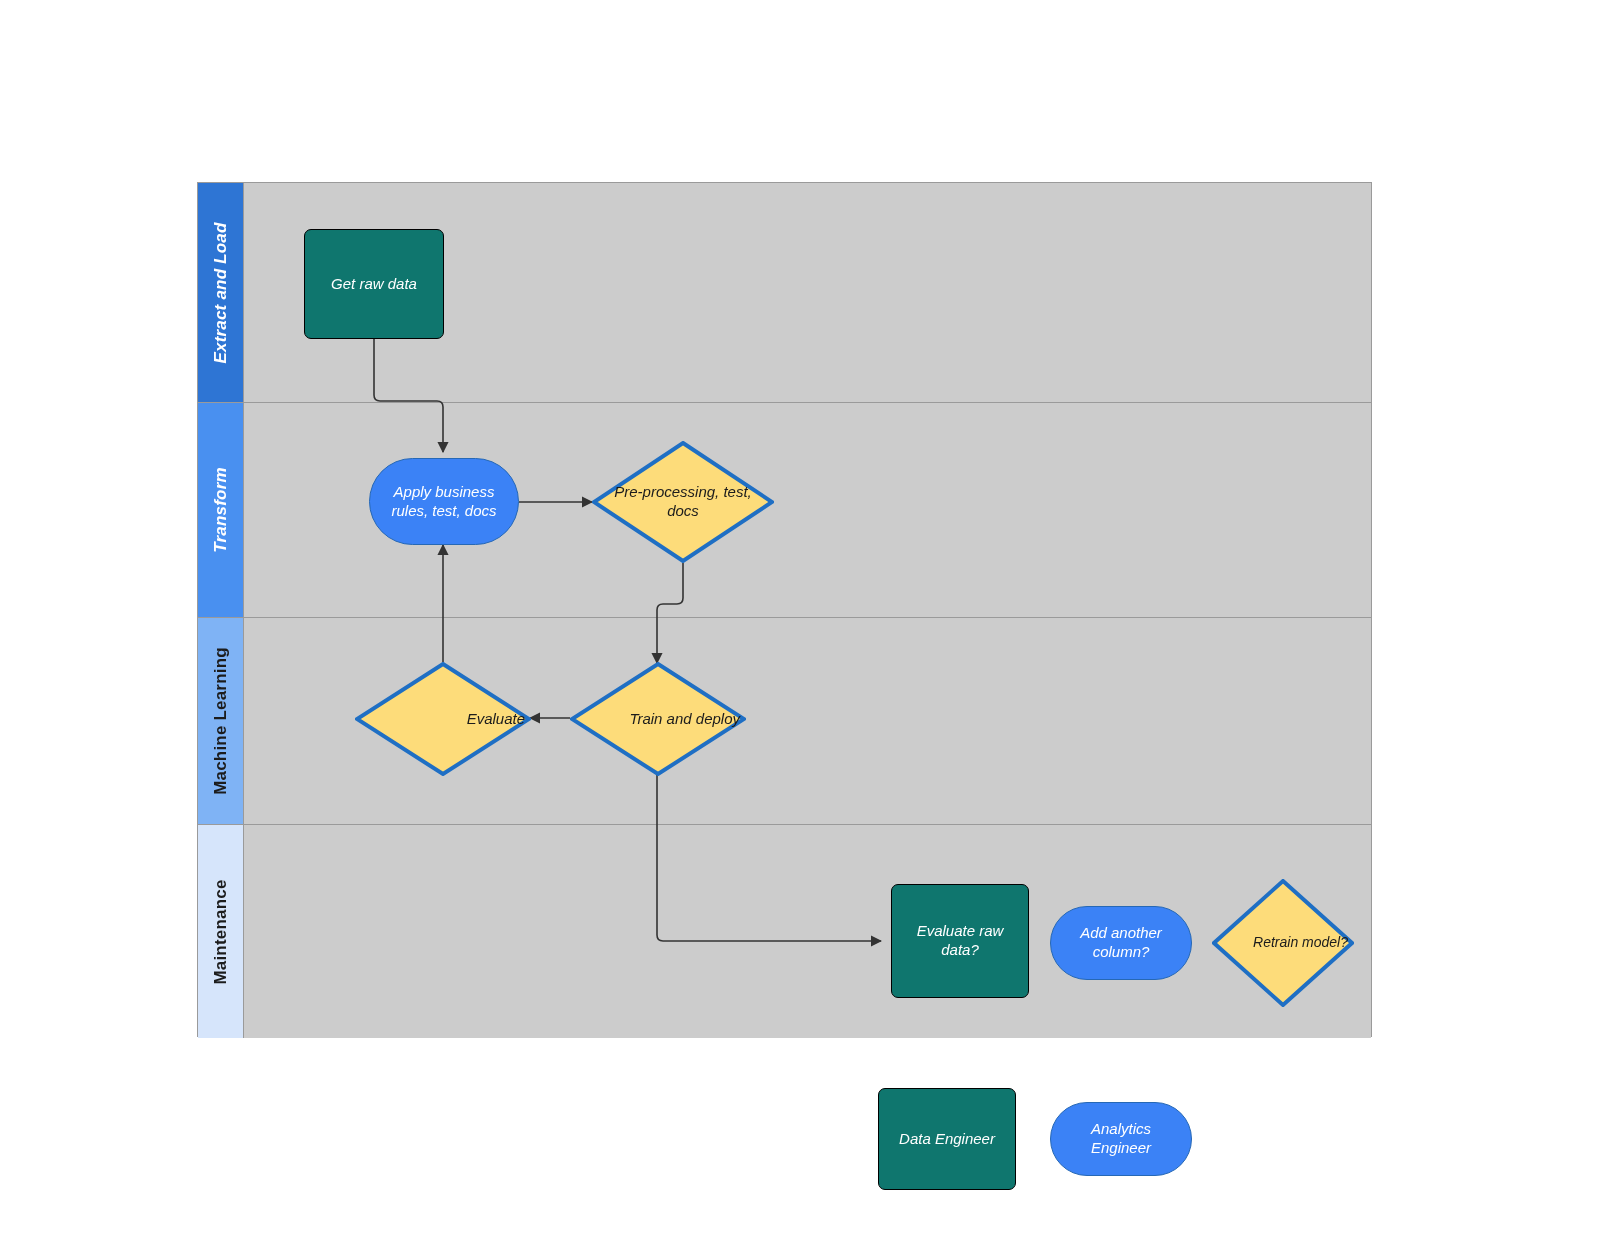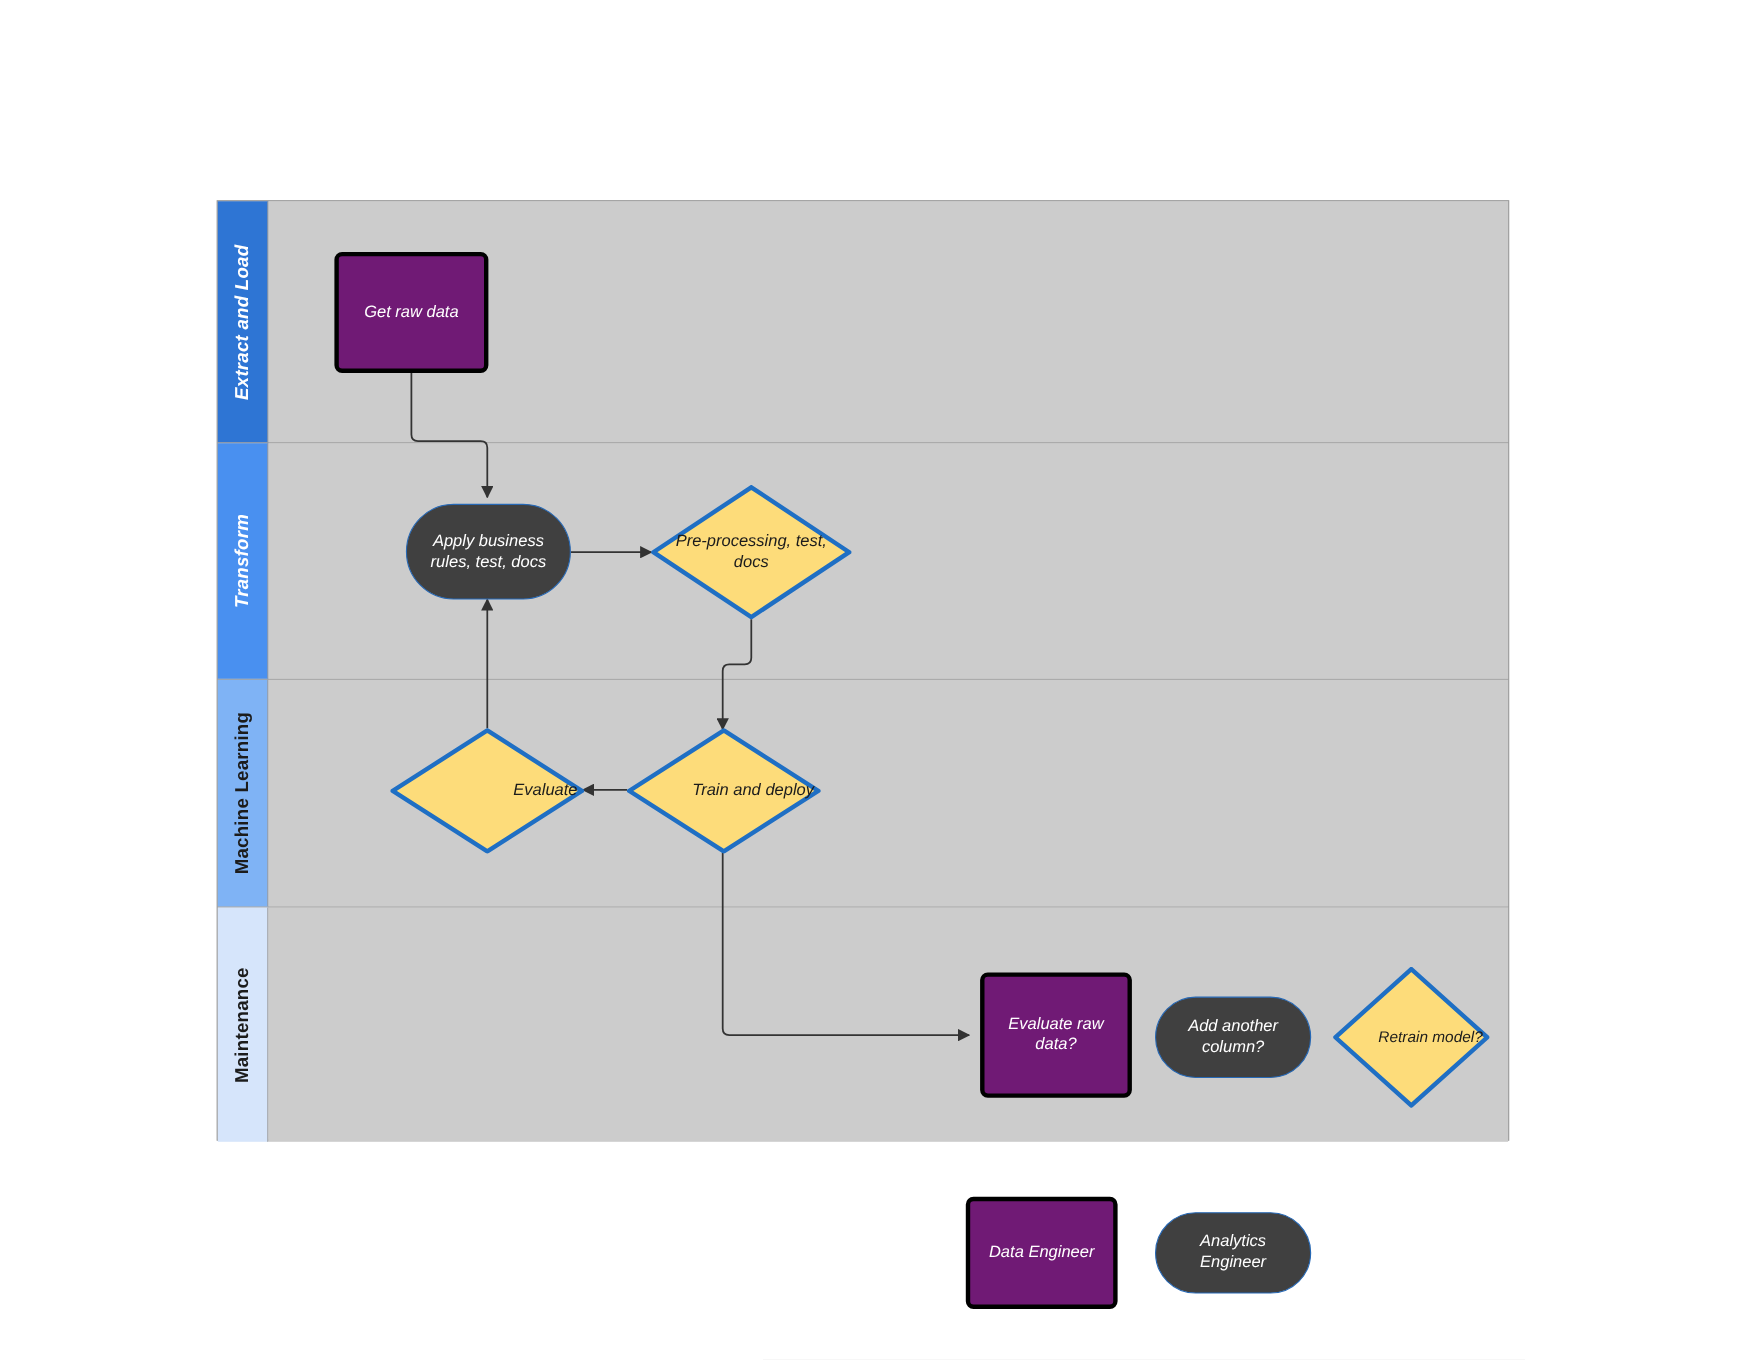--- a/index.html
+++ b/index.html
@@ -18,22 +18,22 @@
                display:flex;align-items:center;justify-content:center;}
   .lane-title{transform:rotate(-90deg);white-space:nowrap;
               font-size:17px;font-weight:bold;font-style:italic;letter-spacing:.2px;}
   .lane-body{position:absolute;left:46px;top:0;right:0;height:100%;background:#cccccc;}
 
   
   .node{position:absolute;box-sizing:border-box;display:flex;
         align-items:center;justify-content:center;text-align:center;
         font-style:italic;font-size:15px;line-height:1.25;}
 
-  .shape-rect{background:#701a75;border:4px solid #000000;border-radius:7px;color:#ffffff;}
-  .shape-pill{background:#404040;border:1px solid #2668b5;border-radius:999px;color:#ffffff;}
+  .shape-rect{background:#0f766e;border:1px solid #000000;border-radius:7px;color:#ffffff;}
+  .shape-pill{background:#3b82f6;border:1px solid #2668b5;border-radius:999px;color:#ffffff;}
 
   .shape-diamond{background:transparent;border:none;color:#1c1c1c;justify-content:flex-end;}
   .shape-diamond .dia{position:absolute;inset:0;}
   .shape-diamond .dlabel{position:relative;z-index:2;padding:0 6px;}
 
   
   #edges{position:absolute;left:0;top:0;width:1600px;height:1236px;
          pointer-events:none;overflow:visible;}
 
   

